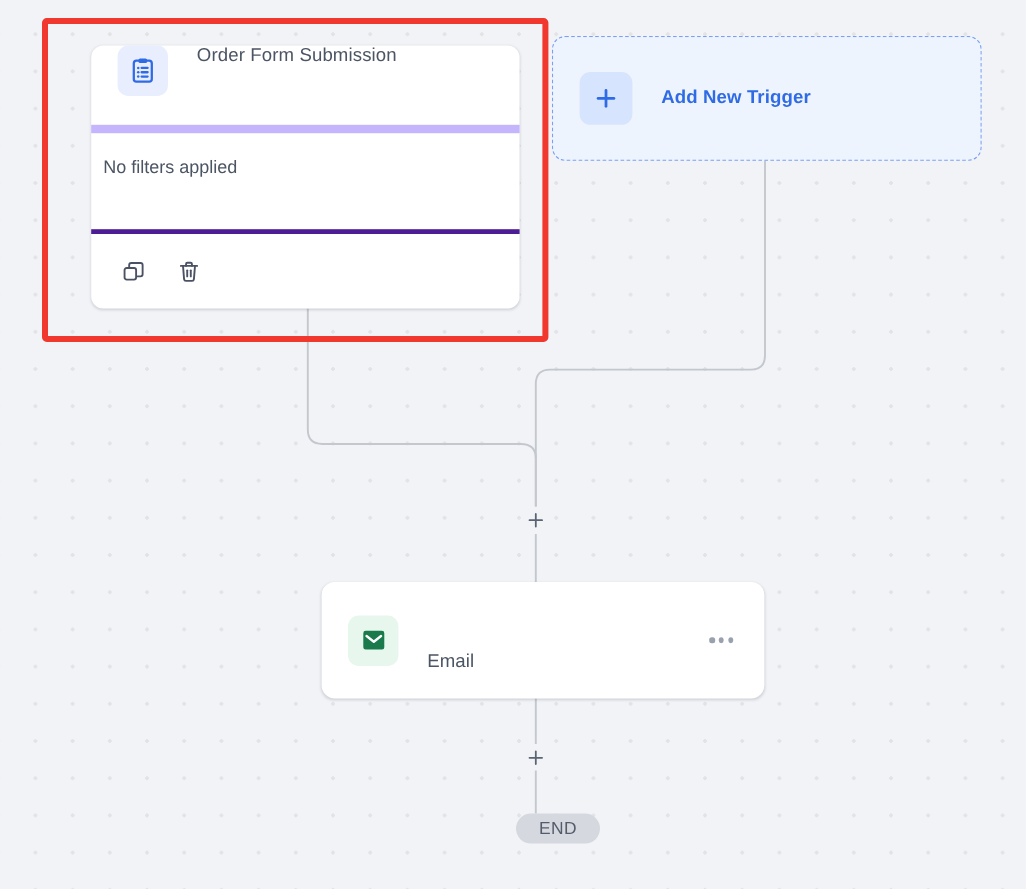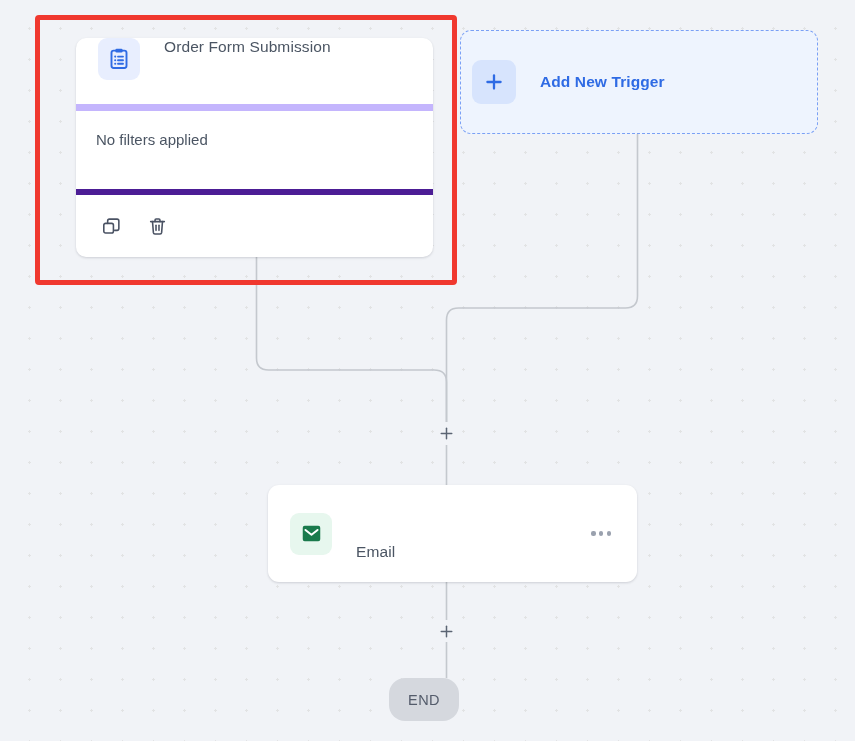--- a/index.html
+++ b/index.html
@@ -86,22 +86,22 @@
   .card-title {
     margin-left: 24px;
     font-size: 15.5px;
     color: #4b5563;
     letter-spacing: 0.1px;
     white-space: nowrap;
   }
 
   .card-body {
     flex: 1 1 auto;
-    padding: 20px 0 0 20px;
-    border-bottom: 6px solid #4c1d95;
+    padding: 20px 0 0 10px;
+    border-bottom: 4px solid #4c1d95;
     box-sizing: border-box;
   }
   .filter-text {
     font-size: 15px;
     color: #4b5563;
   }
 
   .card-foot {
     height: 62px;
     display: flex;
@@ -125,21 +125,21 @@
     left: 460px;
     top: 30px;
     width: 358px;
     height: 104px;
     border: 1.8px dashed #7aa0f5;
     border-radius: 11px;
     background: #eef4fe;
     box-sizing: border-box;
     display: flex;
     align-items: center;
-    padding-left: 11px;
+    padding-left: 22px;
     cursor: pointer;
   }
   #add-trigger .plus-tile {
     width: 44px;
     height: 44px;
     border-radius: 9px;
     background: #d7e4fd;
     display: flex;
     align-items: center;
     justify-content: center;
@@ -194,24 +194,24 @@
     margin-top: -11px;
     display: flex;
     align-items: center;
     justify-content: center;
     cursor: pointer;
   }
 
   
   #end-badge {
     position: absolute;
-    left: 389px;
+    left: 430px;
     top: 678px;
     width: 70px;
-    height: 43px;
+    height: 25px;
     border-radius: 16px;
     background: #d5d8de;
     display: flex;
     align-items: center;
     justify-content: center;
     color: #545c6b;
     font-size: 14.5px;
     letter-spacing: 0.4px;
   }
 </style>

